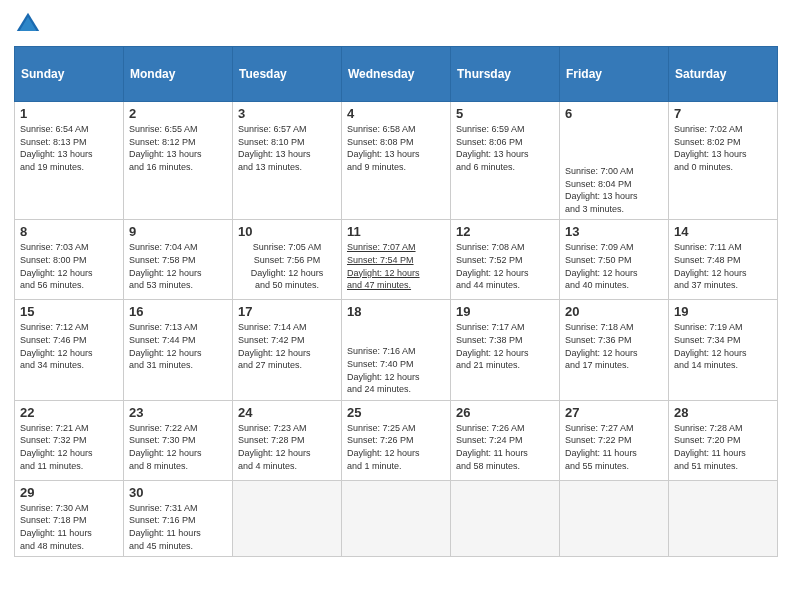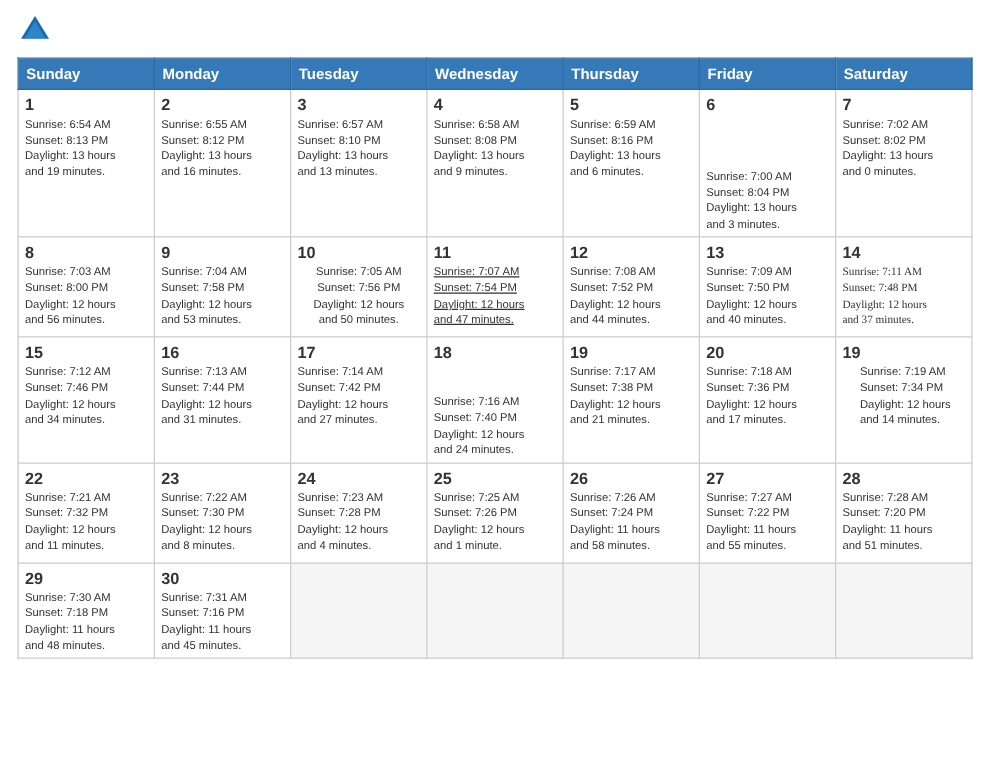--- a/index.html
+++ b/index.html
@@ -55,21 +55,21 @@
     .calendar {
       width: 100%;
       border-collapse: collapse;
       border: 1px solid #ccc;
     }
     .calendar th {
       background: #3579b8;
       color: #fff;
       font-size: 12px;
       font-weight: bold;
-      padding: 5px 6px;
+      padding: 20px 6px;
       text-align: left;
       border: 1px solid #2a6aa5;
     }
     .calendar td {
       border: 1px solid #ccc;
       vertical-align: top;
       padding: 4px 5px;
       width: calc(100% / 7);
       height: 80px;
       font-size: 9.5px;
@@ -153,21 +153,21 @@
           <td>
             <span class="day-num">4</span>
             <div class="day-info" style="white-space: pre-line;">Sunrise: 6:58 AM
 Sunset: 8:08 PM
 Daylight: 13 hours
 and 9 minutes.</div>
           </td>
           <td>
             <span class="day-num">5</span>
             <div class="day-info" style="white-space: pre-line;">Sunrise: 6:59 AM
-Sunset: 8:16 PM
+Sunset: 8:06 PM
 Daylight: 13 hours
 and 6 minutes.</div>
           </td>
           <td>
             <span class="day-num">6</span>
             <div class="day-info" style="white-space: pre-line; margin-top: 44px;">Sunrise: 7:00 AM
 Sunset: 8:04 PM
 Daylight: 13 hours
 and 3 minutes.</div>
           </td>
@@ -217,21 +217,21 @@
           </td>
           <td>
             <span class="day-num">13</span>
             <div class="day-info" style="white-space: pre-line;">Sunrise: 7:09 AM
 Sunset: 7:50 PM
 Daylight: 12 hours
 and 40 minutes.</div>
           </td>
           <td>
             <span class="day-num">14</span>
-            <div class="day-info" style="white-space: pre-line; font-family: Liberation Serif, serif;">Sunrise: 7:11 AM
+            <div class="day-info" style="white-space: pre-line;">Sunrise: 7:11 AM
 Sunset: 7:48 PM
 Daylight: 12 hours
 and 37 minutes.</div>
           </td>
         </tr>
         <tr>
           <td>
             <span class="day-num">15</span>
             <div class="day-info" style="white-space: pre-line;">Sunrise: 7:12 AM
 Sunset: 7:46 PM
@@ -268,21 +268,21 @@
           </td>
           <td>
             <span class="day-num">20</span>
             <div class="day-info" style="white-space: pre-line;">Sunrise: 7:18 AM
 Sunset: 7:36 PM
 Daylight: 12 hours
 and 17 minutes.</div>
           </td>
           <td>
             <span class="day-num">19</span>
-            <div class="day-info" style="white-space: pre-line; margin-left: 14px;">Sunrise: 7:19 AM
+            <div class="day-info" style="white-space: pre-line;">Sunrise: 7:19 AM
 Sunset: 7:34 PM
 Daylight: 12 hours
 and 14 minutes.</div>
           </td>
         </tr>
         <tr>
           <td>
             <span class="day-num">22</span>
             <div class="day-info" style="white-space: pre-line;">Sunrise: 7:21 AM
 Sunset: 7:32 PM

